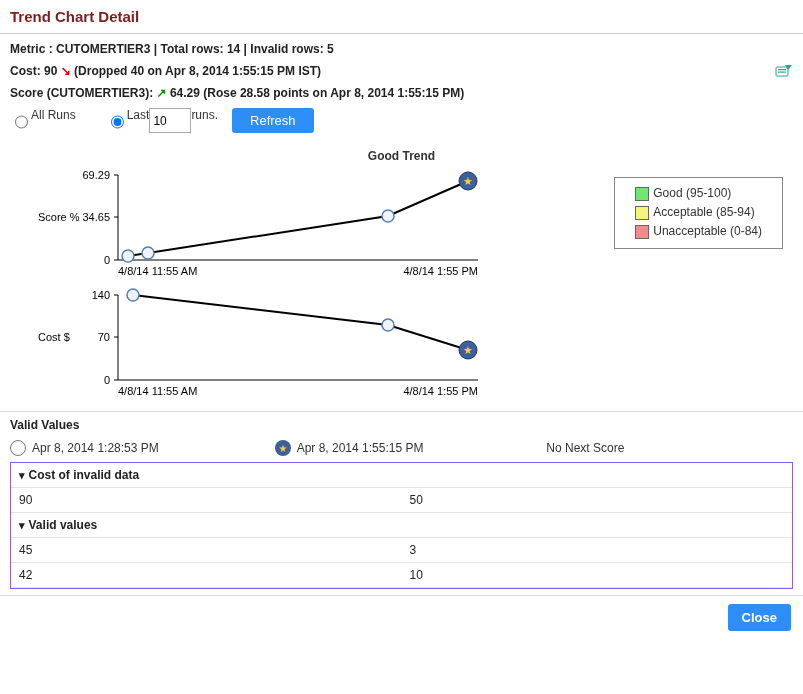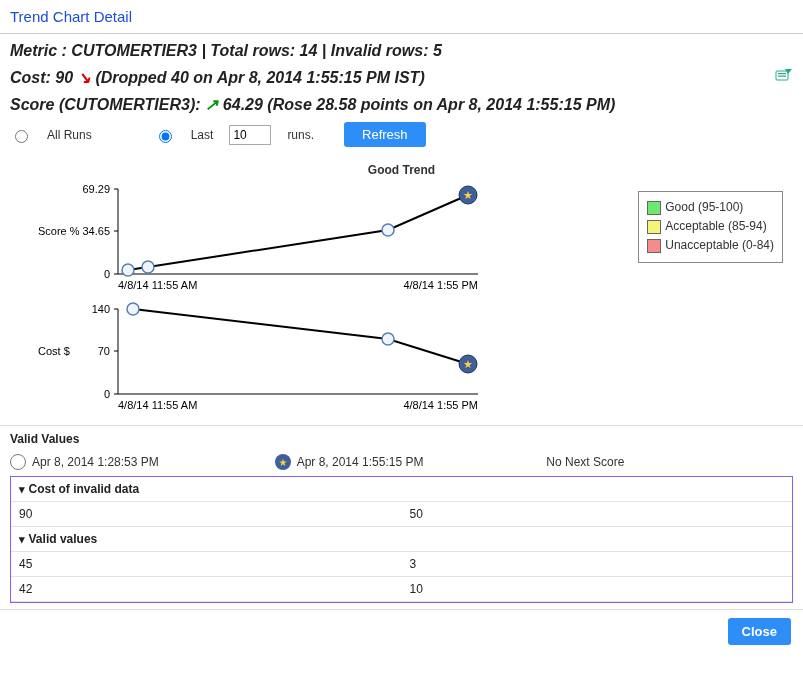--- a/index.html
+++ b/index.html
@@ -1,22 +1,22 @@
 <!DOCTYPE html>
 <html><head>
 <meta charset="utf-8">
 <style>
   body { margin:0; font-family: Arial, sans-serif; font-size:12px; color:#333; background:#fff; }
   .dialog { width:803px; box-sizing:border-box; }
-  .header { padding:8px 10px; border-bottom:1px solid #ccc; font-size:15px; font-weight:normal; color:#1d4ed8; background:#fff; }
+  .header { padding:8px 10px; border-bottom:1px solid #ccc; font-size:15px; font-weight:bold; color:#7f1d1d; background:#fff; }
   .summary { padding:4px 10px 6px 10px; background:#fff; }
-  .summary .line { padding:4px 0; font-size:16px; font-weight:bold; color:#222;font-style:italic; }
+  .summary .line { padding:4px 0; font-size:12px; font-weight:bold; color:#222; }
   .red-arrow { color:#d00; font-weight:bold; }
   .green-arrow { color:#090; font-weight:bold; }
-  .controls { display:flex; align-items:center; gap:16px; padding:4px 0; font-weight:normal;}
+  .controls { display:flex; gap:0; padding:4px 0; font-weight:normal;}
   .controls label { font-weight:normal; color:#333; }
   .controls input[type=text] { width:34px; padding:2px 3px; border:1px solid #aaa; font-size:12px; text-align:left; }
   .btn-refresh { background:#2e8ef7; color:#fff; border:none; border-radius:3px; padding:5px 18px; font-size:13px; cursor:pointer; margin-left:14px; }
   .export-icon { float:right; }
   svg { display:block; }
   .section-hdr { font-weight:bold; padding:6px 10px 2px 10px; color:#222; border-top:1px solid #ddd; }
   .valid-values-bar { display:flex; align-items:center; padding:6px 10px; gap:18px; }
   .vv-col { flex:1; display:flex; align-items:center; gap:6px; font-size:12px; }
   .vv-col.center { justify-content:flex-start; }
   .vv-col.right { justify-content:flex-start;margin-left:7px; }
@@ -24,21 +24,21 @@
   .star-badge { width:16px; height:16px; }
   .table-wrap { margin:0 10px 6px 10px; border:1px solid #8b5cf6; position:relative; }
   .table-scroll { max-height:135px; overflow-y:scroll; }
   table.vv { width:100%; border-collapse:collapse; }
   table.vv td { padding:5px 8px; font-size:12px; color:#222; border-bottom:1px solid #e3e3e3; }
   table.vv tr.group td { font-weight:bold; }
   .tri-down::before { content:"▾"; margin-right:4px; font-size:11px; }
   .footer { padding:8px 12px; border-top:1px solid #ddd; text-align:right; }
   .btn-close { background:#2e8ef7; color:#fff; border:none; border-radius:3px; padding:6px 14px; font-size:13px; font-weight:bold; cursor:pointer; }
   .chart-title { text-align:center; font-weight:bold; font-size:12px; margin:6px 0 2px 0; }
-  .legend-box { position:absolute; right:20px; top:0; border:1px solid #888; padding:6px 8px; background:#fff; font-size:12px; line-height:1.6; }
+  .legend-box { position:absolute; right:20px; top:0; border:1px solid #888; padding:6px 20px; background:#fff; font-size:12px; line-height:1.6; }
   .legend-row { white-space:nowrap; }
   .legend-swatch { display:inline-block; width:12px; height:12px; border:1px solid #666; margin-right:4px; vertical-align:middle; }
   .charts-wrap { position:relative; padding:0 18px 6px 18px; }
   input[type=radio] { vertical-align:middle; }
 </style>
 </head>
 <body>
 
 <div class="dialog">
 

